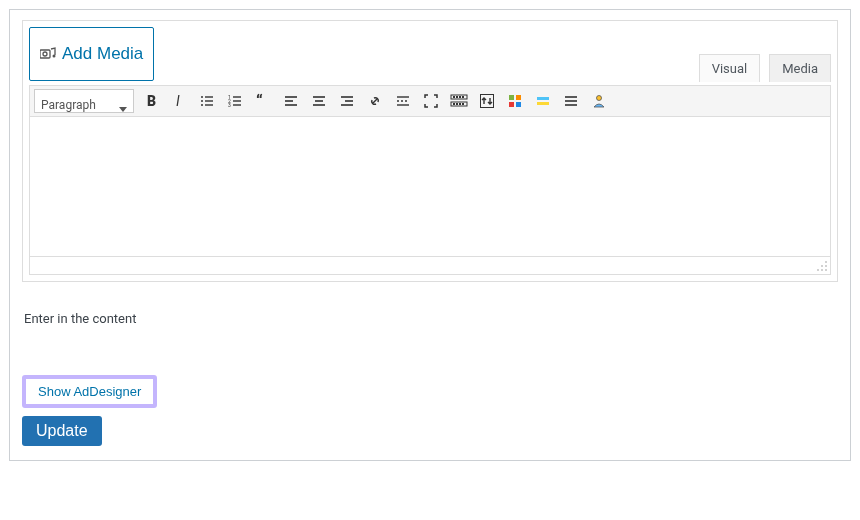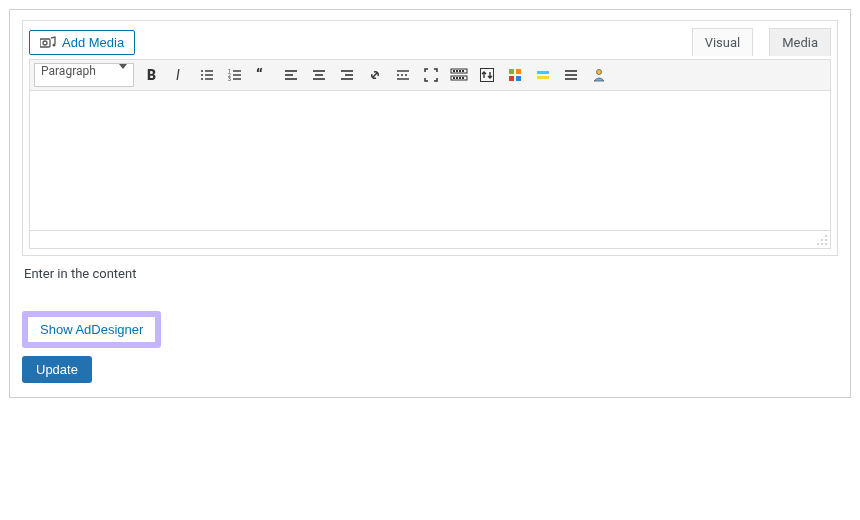--- a/index.html
+++ b/index.html
@@ -18,59 +18,59 @@
   .metabox-header h2 { margin:0; font-size:14px; font-weight:600; }
   .header-actions { display:flex; gap:6px; align-items:center; }
   .arrow-btn { background:none; border:none; padding:2px; cursor:pointer; color:#787c82; }
   .toggle-tri { width:0;height:0;border-left:6px solid transparent;border-right:6px solid transparent;border-bottom:8px solid #787c82; }
   .metabox-body { padding:10px 12px 14px; }
   .editor-frame { border:1px solid #ddd; }
   .editor-top { display:flex; align-items:flex-end; justify-content:space-between; padding:6px 6px 0 6px; }
   .add-media-btn {
     display:inline-flex; align-items:center; gap:6px;
     border:1px solid #0073aa; color:#0073aa; background:#fff;
-    padding:4px 10px; border-radius:2px; cursor:pointer; font-size:13px;
-  }
-  .editor-tabs { display:flex; gap:16px; }
+    padding:16px 10px; border-radius:2px; cursor:pointer; font-size:17px;
+  }
+  .editor-tabs { display:flex; gap:9px; }
   .editor-tab {
     border:1px solid #ddd; border-bottom:none; background:#f0f0f0;
     padding:6px 12px; cursor:pointer; font-size:13px; color:#50575e;
     position:relative; top:1px;
   }
   .editor-tab.active { background:#fafafa; }
   .toolbar-row {
     display:flex; align-items:center; gap:6px;
     background:#f5f5f5; border:1px solid #ddd; margin:4px 6px 0;
     padding:3px 4px;
   }
   .format-select {
-    display:flex; align-items:flex-start; justify-content:space-between;
+    display:flex; align-items:flex-end; justify-content:space-between;
     border:1px solid #ccc; background:#fff; height:24px; padding:0 6px;
     min-width:100px; cursor:pointer; font-size:12px; color:#555;
   }
   .chev { width:0;height:0;border-left:4px solid transparent;border-right:4px solid transparent;border-top:5px solid #555; }
   .tb-btn { width:22px; height:22px; display:flex; align-items:center; justify-content:center; cursor:pointer; }
   .tb-btn svg { overflow:visible; }
   .editor-area {
     margin:0 6px; border:1px solid #ddd; border-top:none; height:140px; background:#fff;
   }
   .editor-statusbar {
     margin:0 6px 6px; border:1px solid #ddd; border-top:none; height:18px; background:#fff;
     display:flex; justify-content:flex-end; align-items:flex-end; padding:2px;
   }
   .resize-grip svg { display:block; }
-  .help-text { margin:10px 2px; color:#3c434a; font-size:13px; }
+  .help-text { margin:29px 2px; color:#3c434a; font-size:13px; }
   .secondary-btn {
-    display:inline-block; border:6px solid #c4b5fd; color:#0073aa; background:#fff;
+    display:inline-block; border:4px solid #c4b5fd; color:#0073aa; background:#fff;
     padding:5px 12px; border-radius:3px; cursor:pointer; font-size:13px;
     margin:20px 0 8px;
   }
   .primary-btn {
     display:inline-block; border:none; background:#2271b1; color:#fff;
-    padding:6px 14px; border-radius:3px; cursor:pointer; font-size:13px;
+    padding:6px 14px; border-radius:3px; cursor:pointer; font-size:16px;
   }
 </style>
 </head>
 <body>
 
 <div class="metabox">
 
   <div class="metabox-body">
     <div class="editor-frame">
 

